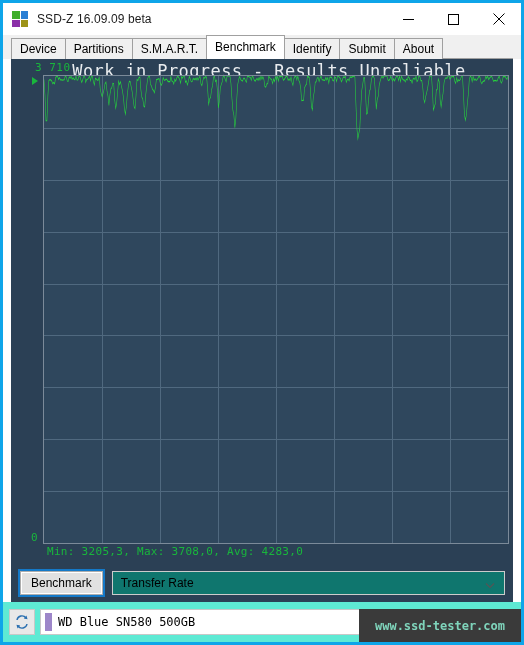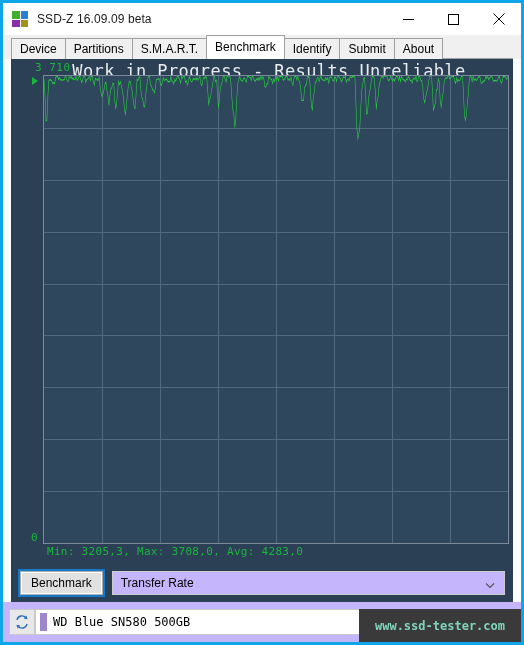--- a/index.html
+++ b/index.html
@@ -177,44 +177,45 @@
     outline:2px solid #1479c8;
     outline-offset:0px;
     box-shadow:inset 0 0 0 1px #ffffff;
     cursor:default;
     font-family:"Liberation Sans",sans-serif;
     box-sizing:border-box;
     margin-left:3px;
   }
   .combo{
     flex:1 1 auto;height:24px;
-    background:#c4b5fd;
+    background:#0f766e;
     border:1px solid #cccccc;
     display:flex;align-items:center;
     box-sizing:border-box;
     padding-left:8px;
     position:relative;
     cursor:default;
     margin-left:3px;
     margin-right:2px;
   }
   .combo-val{font-size:12px;color:#000;}
   .combo-arrow{
     position:absolute;right:8px;top:50%;
     transform:translateY(-50%);
     width:12px;height:12px;
   }
   
   .statusbar{
     flex:0 0 40px;height:40px;
-    background:#c4b5fd;
+    background:#5eead4;
     display:flex;align-items:center;
     padding:0 6px;
     box-sizing:border-box;
     position:relative;
+    gap:5px;
   }
   .sync-btn{
     width:26px;height:26px;
     background:#e8e8e8;
     border:1px solid #c8c8c8;
     display:flex;align-items:center;justify-content:center;
     cursor:default;box-sizing:border-box;
   }
   .drive-field{
     flex:1 1 auto;height:26px;

